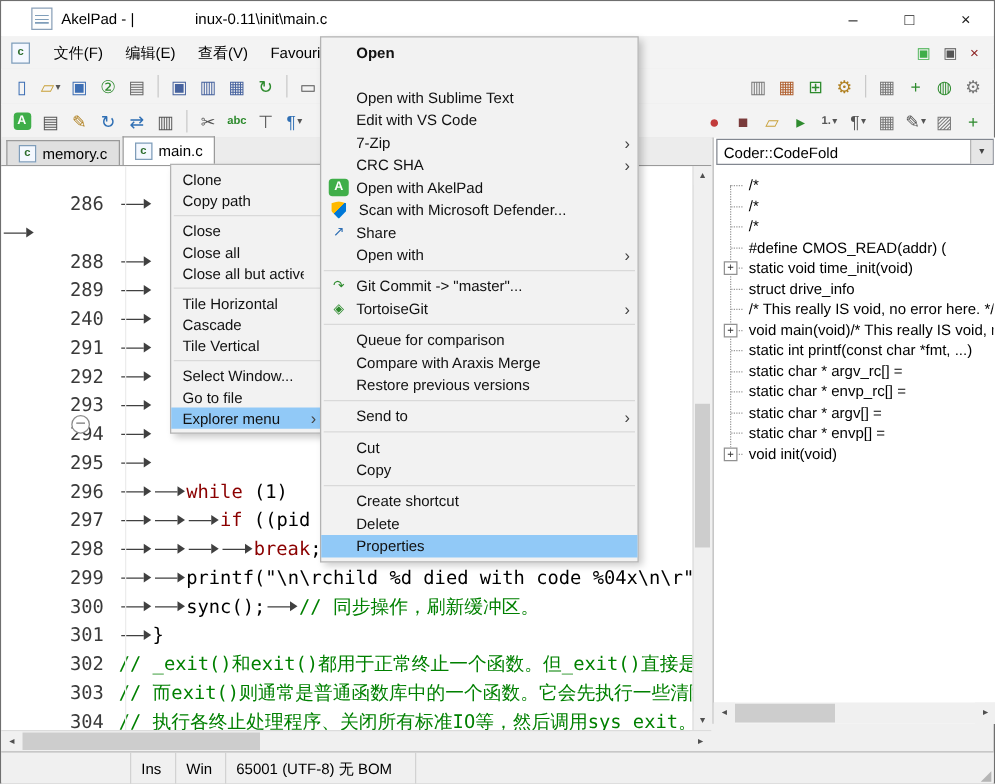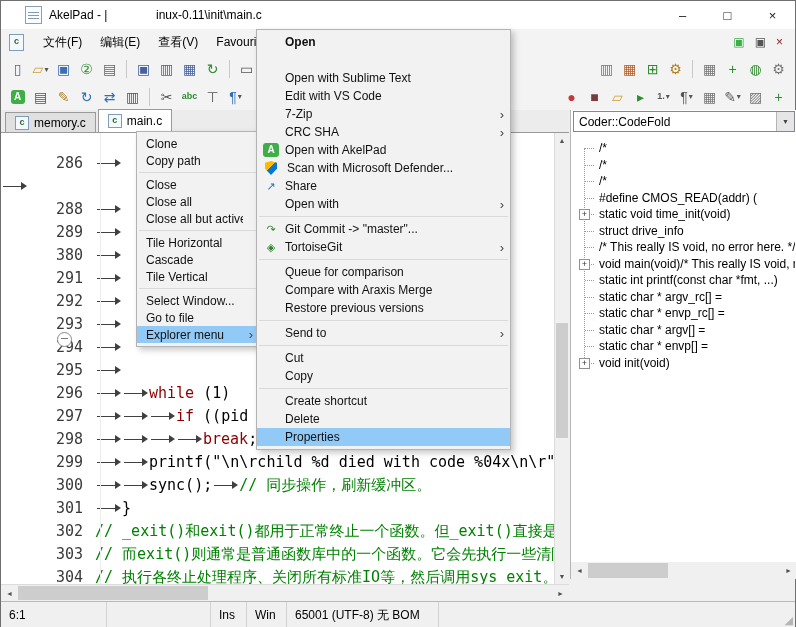--- a/index.html
+++ b/index.html
@@ -302,21 +302,21 @@
         <span class="tab-label">main.c</span>
       </span>
     </div>
 
   <div class="editor">
     <div id="editor-lines">
         <div class="code-line"><span class="line-num">286</span><span class="code-text"><span class="tab-arrow"></span></span></div>
         <div class="code-line"><span class="code-text"><span class="tab-arrow"></span></span></div>
         <div class="code-line"><span class="line-num">288</span><span class="code-text"><span class="tab-arrow"></span></span></div>
         <div class="code-line"><span class="line-num">289</span><span class="code-text"><span class="tab-arrow"></span></span></div>
-        <div class="code-line"><span class="line-num">380</span><span class="code-text"><span class="tab-arrow"></span></span></div>
+        <div class="code-line"><span class="line-num">240</span><span class="code-text"><span class="tab-arrow"></span></span></div>
         <div class="code-line"><span class="line-num">291</span><span class="code-text"><span class="tab-arrow"></span></span></div>
         <div class="code-line"><span class="line-num">292</span><span class="code-text"><span class="tab-arrow"></span></span></div>
         <div class="code-line"><span class="line-num">293</span><span class="code-text"><span class="tab-arrow"></span></span></div>
         <div class="code-line"><span class="line-num">294</span><span class="code-text"><span class="tab-arrow"></span></span></div>
         <div class="code-line"><span class="line-num">295</span><span class="code-text"><span class="tab-arrow"></span></span></div>
         <div class="code-line"><span class="line-num">296</span><span class="code-text"><span class="tab-arrow"></span><span class="tab-arrow"></span><span class="seg-kw">while</span><span class="seg-pl"> (1)</span></span></div>
         <div class="code-line"><span class="line-num">297</span><span class="code-text"><span class="tab-arrow"></span><span class="tab-arrow"></span><span class="tab-arrow"></span><span class="seg-kw">if</span><span class="seg-pl"> ((pid = wait(&amp;i)) == child)</span></span></div>
         <div class="code-line"><span class="line-num">298</span><span class="code-text"><span class="tab-arrow"></span><span class="tab-arrow"></span><span class="tab-arrow"></span><span class="tab-arrow"></span><span class="seg-kw">break</span><span class="seg-pl">;</span></span></div>
         <div class="code-line"><span class="line-num">299</span><span class="code-text"><span class="tab-arrow"></span><span class="tab-arrow"></span><span class="seg-pl">printf("\n\rchild %d died with code %04x\n\r",pid,i);</span></span></div>
         <div class="code-line"><span class="line-num">300</span><span class="code-text"><span class="tab-arrow"></span><span class="tab-arrow"></span><span class="seg-pl">sync();</span><span class="tab-arrow"></span><span class="seg-cmt">// 同步操作，刷新缓冲区。</span></span></div>
@@ -362,21 +362,20 @@
     </div>
   </div>
 
   <div class="hscroll ed-h">
     <span class="sb-btn">◄</span>
     <span class="hthumb"></span>
     <span class="sb-btn last">►</span>
   </div>
 
   <div class="statusbar" id="statusbar">
-      <span class="sb-cell sb-0">6:1</span>
       <span class="sb-cell sb-1"></span>
       <span class="sb-cell sb-2">Ins</span>
       <span class="sb-cell sb-3">Win</span>
       <span class="sb-cell sb-4">65001 (UTF-8) 无 BOM</span>
       <span class="sb-cell sb-5"></span>
       <span class="grip">◢</span>
     </div>
 
   <div class="menu tabmenu" id="tab-menu">
       <div class="menu-item">

